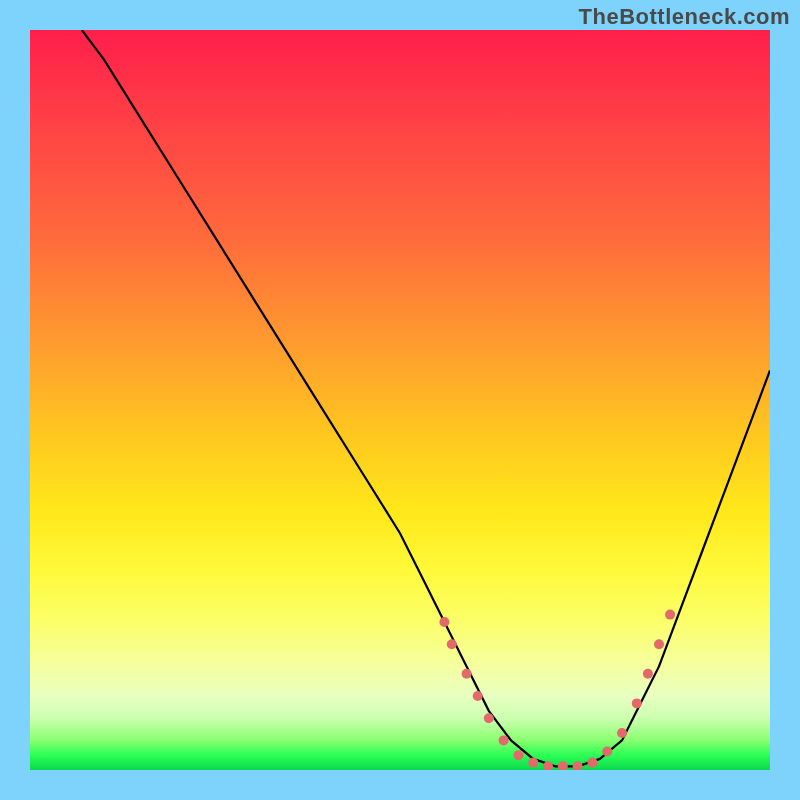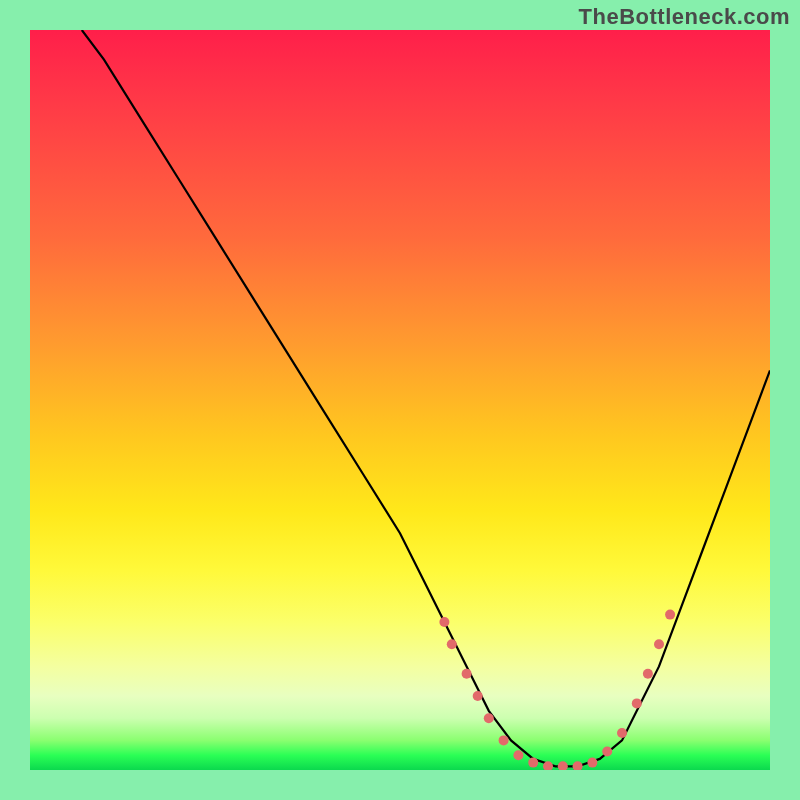--- a/index.html
+++ b/index.html
@@ -8,21 +8,21 @@
     width: 800px;
     height: 800px;
     background: #000;
     overflow: hidden;
     font-family: Arial, Helvetica, sans-serif;
   }
   .frame {
     position: relative;
     width: 800px;
     height: 800px;
-    background: #86efac;
+    background: #7dd3fc;
   }
   .watermark {
     position: absolute;
     top: 4px;
     right: 10px;
     color: #4a4a4a;
     font-size: 22px;
     font-weight: bold;
     letter-spacing: 0.5px;
     z-index: 10;

